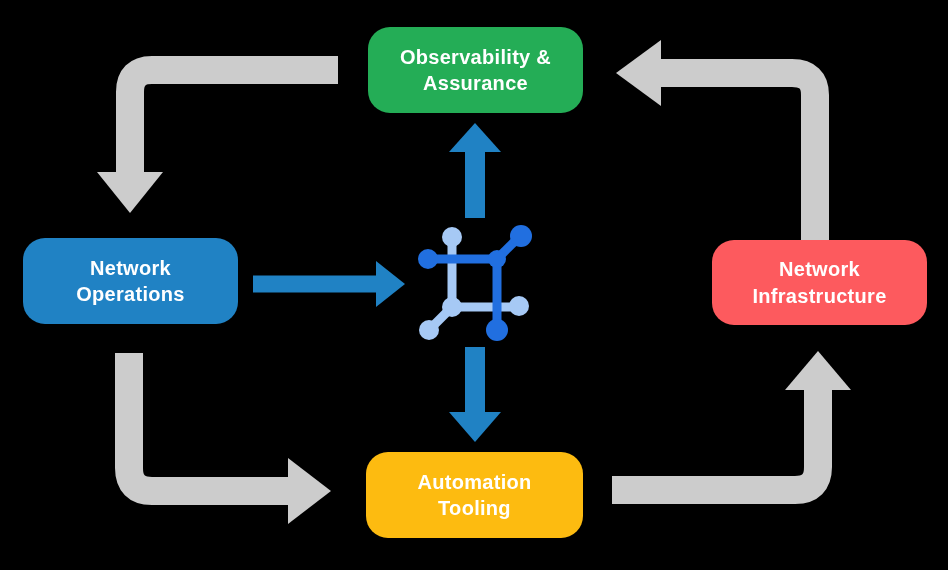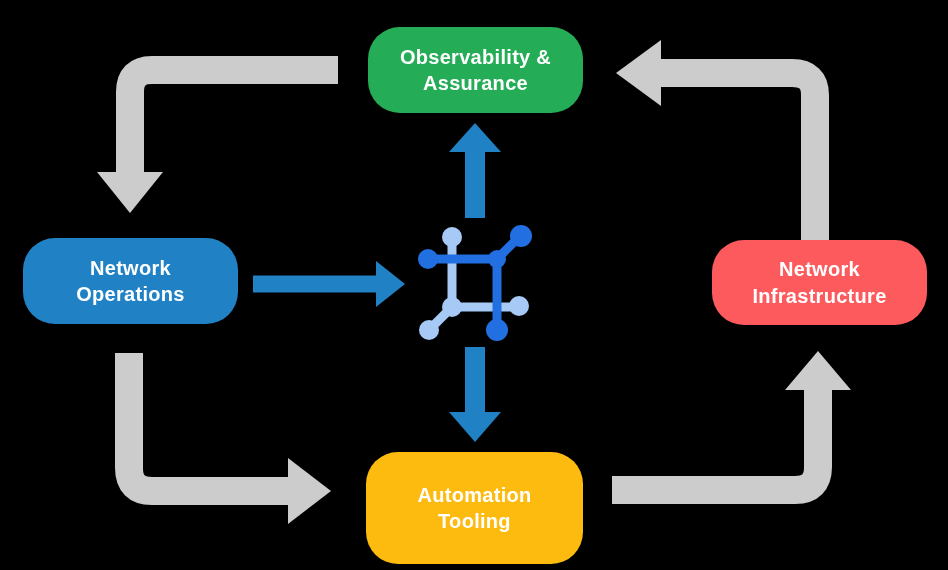--- a/index.html
+++ b/index.html
@@ -6,34 +6,34 @@
   .canvas{
     position:relative;
     width:948px;height:570px;
     background:#000;
     overflow:hidden;
     font-family:"Liberation Sans",sans-serif;
   }
   .arrows-layer{position:absolute;left:0;top:0;}
   .node{
     position:absolute;
-    border-radius:32px;
+    border-radius:22px;
     display:flex;align-items:center;justify-content:center;
     text-align:center;
     color:#ffffff;
     font-size:20px;
     font-weight:600;
     line-height:1.32;
     letter-spacing:.3px;
     white-space:pre-line;
   }
   .node-observability{left:368px;top:27px;width:215px;height:86px;}
   .node-operations{left:23px;top:238px;width:215px;height:86px;}
   .node-infrastructure{left:712px;top:240px;width:215px;height:85px;}
-  .node-automation{left:366px;top:452px;width:217px;height:112px;}
+  .node-automation{left:366px;top:452px;width:217px;height:86px;}
   .gray-arrow{fill:none;stroke:#cccccc;stroke-width:28;}
   .gray-head{fill:#cccccc;}
   .blue-shaft{fill:none;stroke:#2082c4;}
   .blue-head{fill:#2082c4;}
   .icon-light{stroke:#a6c9f5;}
   .icon-dark{stroke:#216fe0;}
   .icon-light-fill{fill:#a6c9f5;}
   .icon-dark-fill{fill:#216fe0;}
 </style>
 </head>

